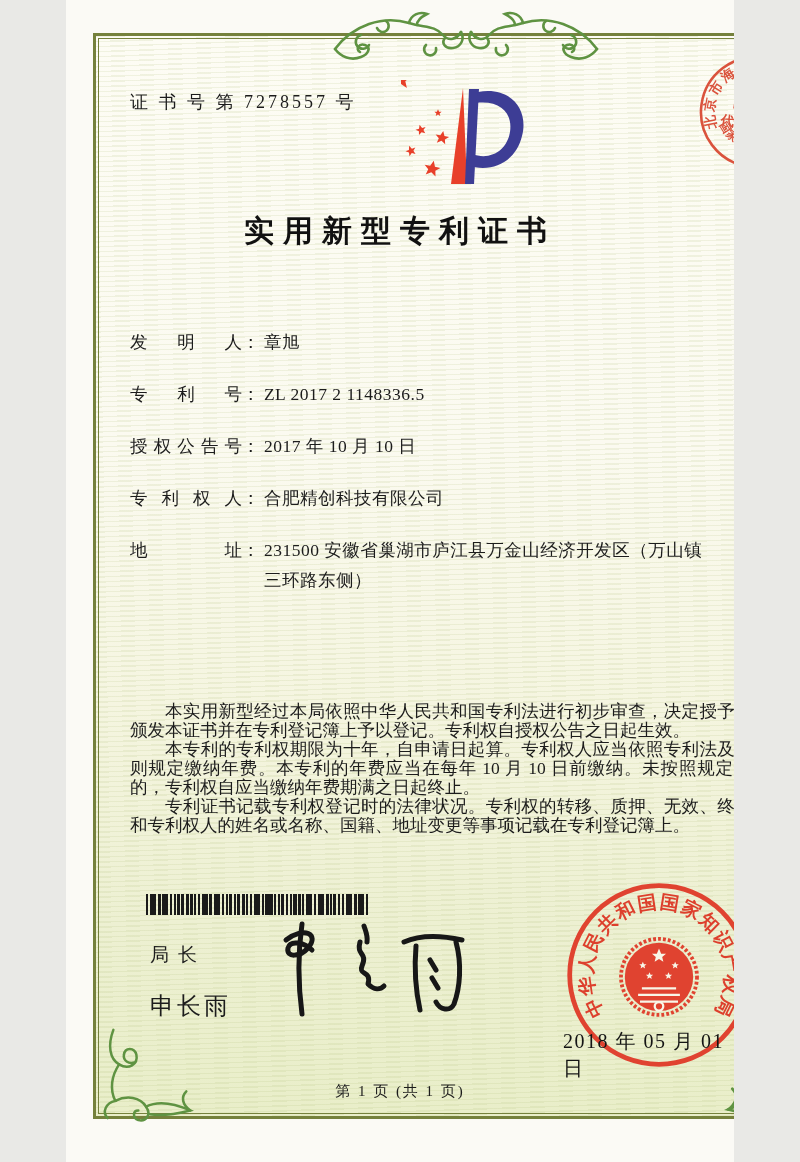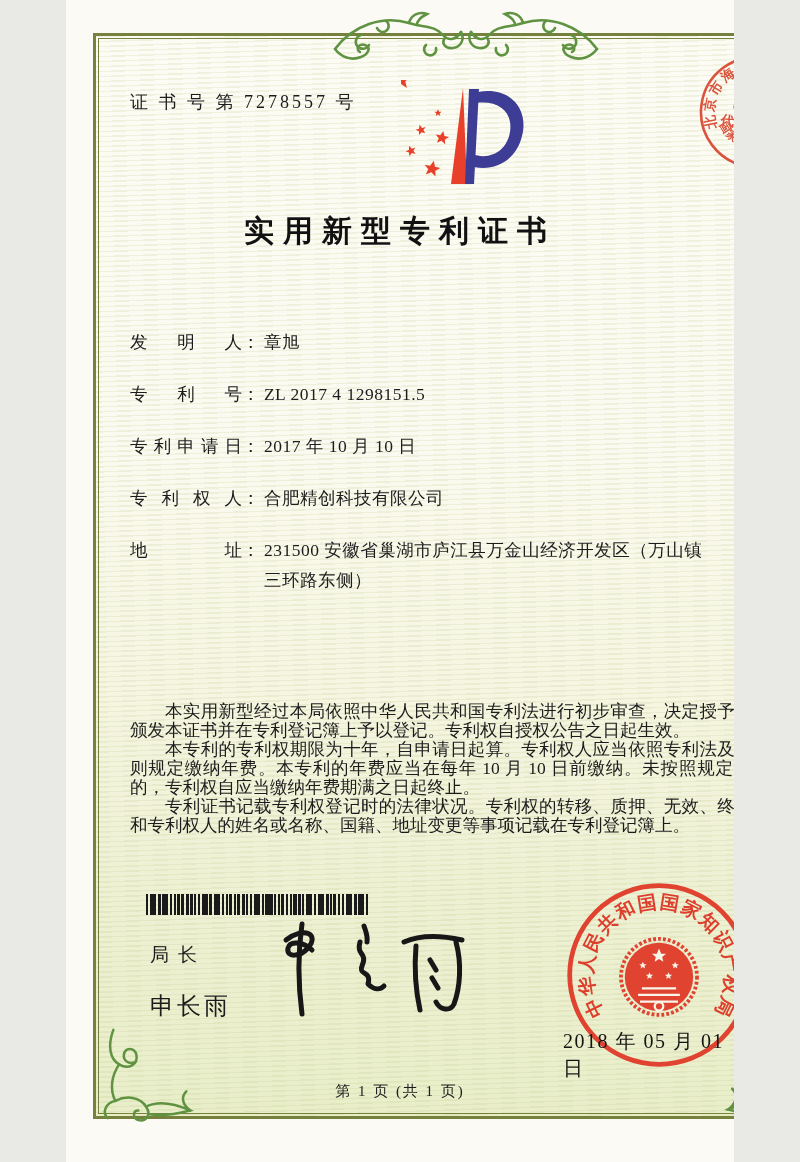--- a/index.html
+++ b/index.html
@@ -137,24 +137,24 @@
 
   <div class="title">实用新型专利证书</div>
 
   <div class="fields">
     <div class="field-row">
       <span class="flabel">发明人</span><span class="colon">：</span>
       <span class="fvalue">章旭</span>
     </div>
     <div class="field-row">
       <span class="flabel">专利号</span><span class="colon">：</span>
-      <span class="fvalue">ZL 2017 4 1298151.5</span>
-    </div>
-    <div class="field-row">
-      <span class="flabel">专利申请日</span><span class="colon">：</span>
+      <span class="fvalue">ZL 2017 2 1148336.5</span>
+    </div>
+    <div class="field-row">
+      <span class="flabel">授权公告号</span><span class="colon">：</span>
       <span class="fvalue">2017 年 10 月 10 日</span>
     </div>
     <div class="field-row">
       <span class="flabel">专利权人</span><span class="colon">：</span>
       <span class="fvalue">合肥精创科技有限公司</span>
     </div>
     <div class="field-row addr-row">
       <span class="flabel">地址</span><span class="colon">：</span>
       <span class="fvalue">231500 安徽省巢湖市庐江县万金山经济开发区（万山镇三环路东侧）</span>
     </div>

